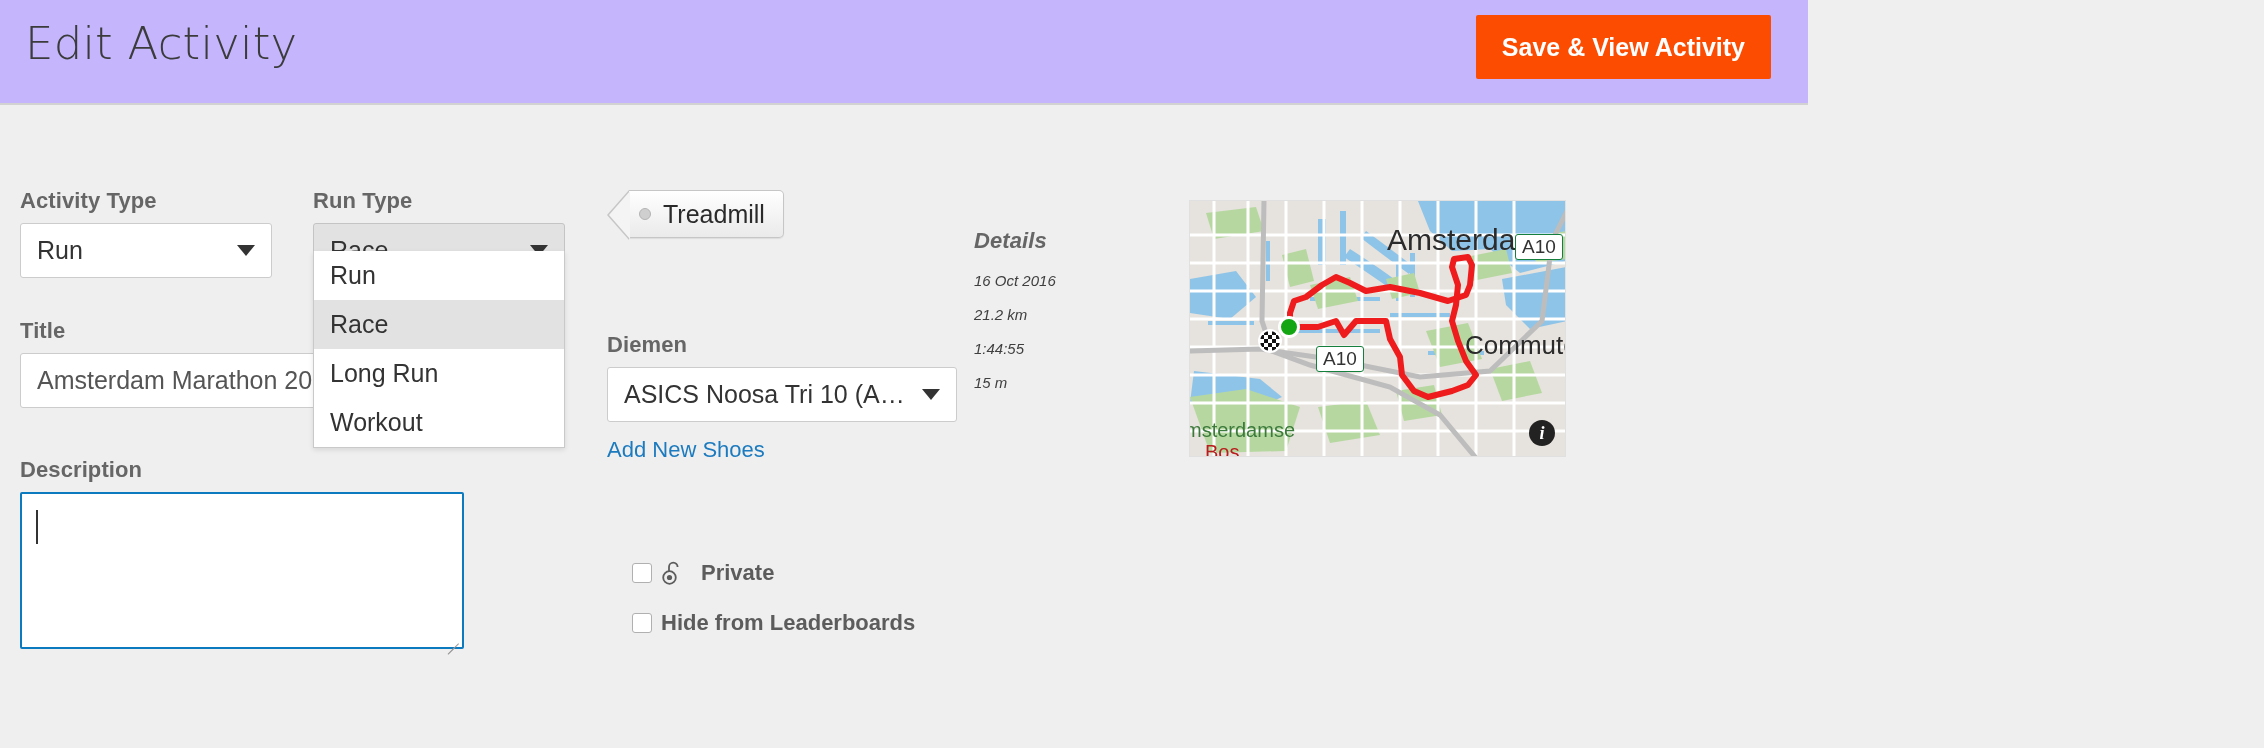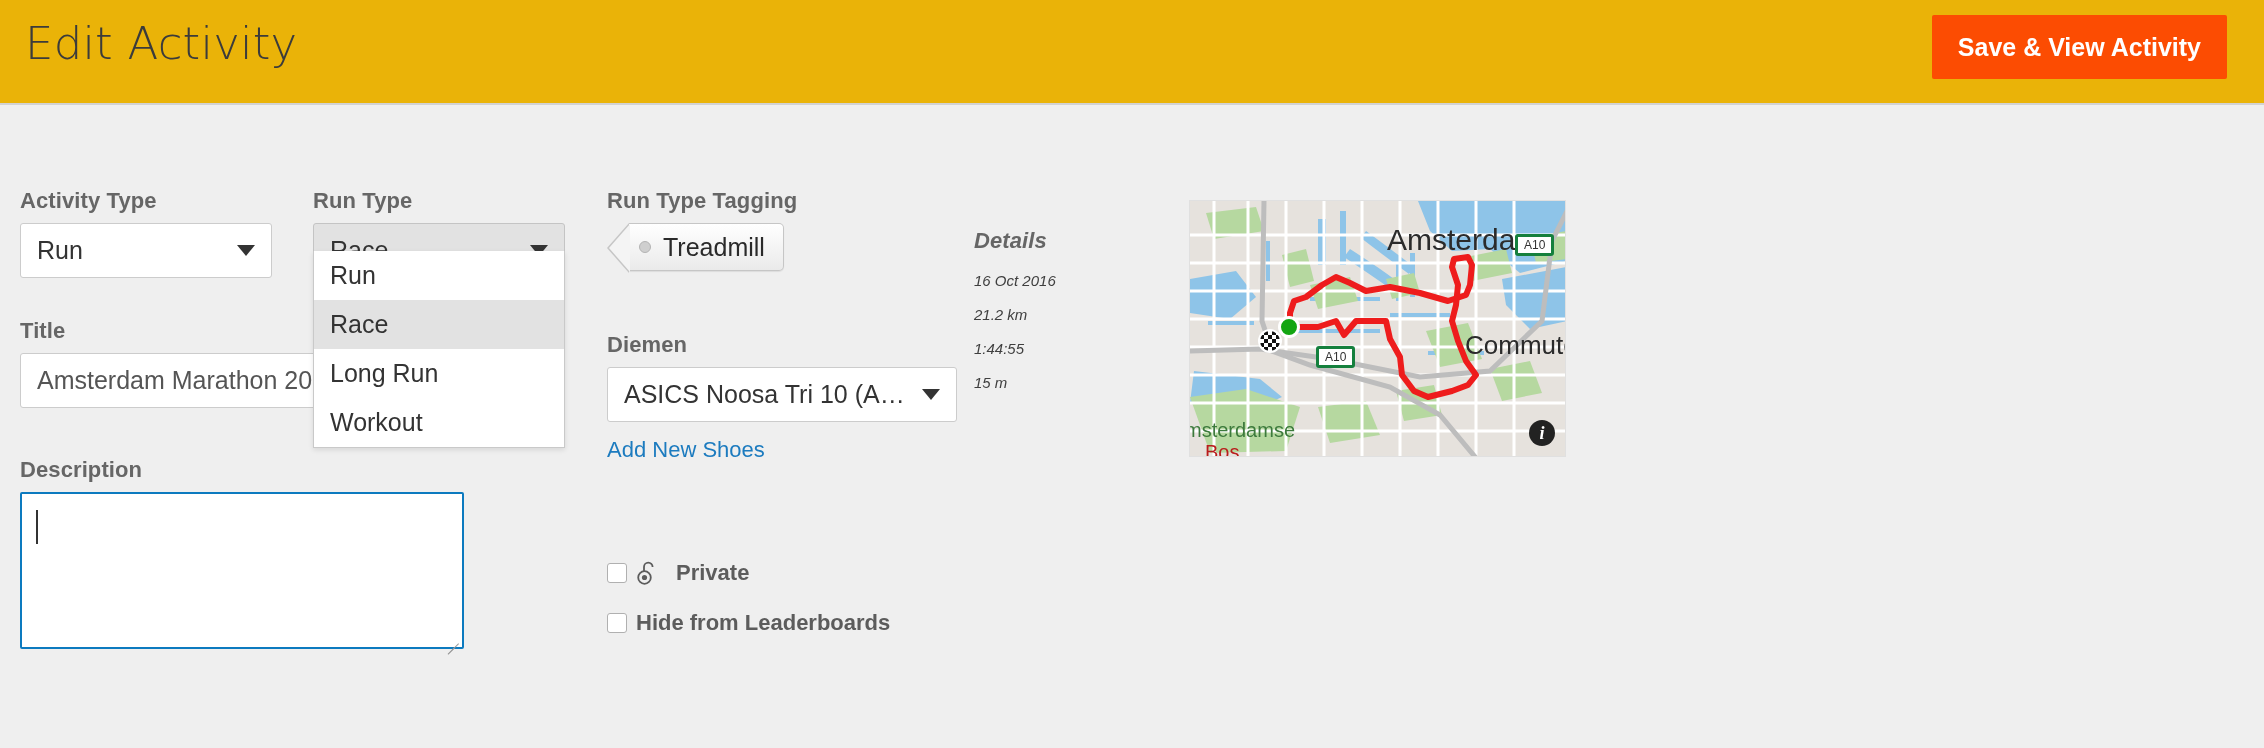--- a/index.html
+++ b/index.html
@@ -7,22 +7,22 @@
     margin: 0; padding: 0;
     width: 2264px; height: 748px;
     background: #eeeeee;
     font-family: "Liberation Sans", sans-serif;
     overflow: hidden;
   }
   .page { position: relative; width: 2264px; height: 748px; background: #efefef; }
 
   
   .header {
-    position: absolute; left: 0; top: 0; width: 2264px; height: 105px;
-    background: #eab308; border-bottom: 2px solid #d2d2d2;
+    position: absolute; left: 0; top: 0; width: 1808px; height: 105px;
+    background: #c4b5fd; border-bottom: 2px solid #d2d2d2;
   }
   .page-title {
     position: absolute; left: 25px; top: 17px;
     font-size: 45px; font-weight: 300; color: #3b3b3b;
     letter-spacing: 0.2px; font-family: "DejaVu Sans", sans-serif;
   }
   .save-btn {
     position: absolute; right: 37px; top: 15px;
     background: #fc4c02; color: #ffffff;
     font-size: 25px; font-weight: bold;
@@ -122,21 +122,21 @@
     background: #cfcfcf; border: 1px solid #b4b4b4;
   }
   .tag-label { font-size: 25px; color: #2a2a2a; white-space: nowrap; }
 
   .col-shoes { position: absolute; left: 607px; top: 332px; width: 350px; }
   .link-blue {
     display: inline-block; margin-top: 15px;
     font-size: 22px; color: #1c7bbf; cursor: pointer;
   }
 
-  .col-checks { position: absolute; left: 607px; top: 560px; text-align: center; }
+  .col-checks { position: absolute; left: 632px; top: 560px; text-align: center; }
   .chk-row { display: flex; align-items: center; margin-bottom: 24px; }
   .chk-box {
     width: 20px; height: 20px; background: #ffffff;
     border: 1px solid #b0b0b0; border-radius: 3px; cursor: pointer;
   }
   .chk-text {
     font-size: 22px; font-weight: bold; color: #5c5c5c; margin-left: 9px;
   }
   .lock-icon { margin: 0 8px 0 10px; display: block; }
 
@@ -153,22 +153,22 @@
   .map-wrap svg { display: block; }
   .map-label {
     position: absolute; font-family: "Liberation Sans", sans-serif;
     color: #2b2b2b; white-space: nowrap; pointer-events: none;
   }
   .lbl-amsterdam { left: 197px; top: 22px; font-size: 30px; }
   .lbl-diemen    { left: 275px; top: 129px; font-size: 26px; }
   .lbl-bos       { left: -5px;  top: 218px; font-size: 20px; font-weight: 500; color: #3c7a3c; }
   .lbl-bos2      { left: 15px;  top: 240px; font-size: 20px; font-weight: 500; color: #b91c1c; }
   .shield {
-    position: absolute; background: #ffffff; border: 3px solid #15803d;
-    border-radius: 3px; font-size: 12px; color: #333333;
+    position: absolute; background: #ffffff; border: 1px solid #15803d;
+    border-radius: 3px; font-size: 19px; color: #333333;
     padding: 1px 6px; font-weight: 500;
   }
   .shield-1 { left: 325px; top: 33px; }
   .shield-2 { left: 126px; top: 145px; }
   .map-info {
     position: absolute; right: 10px; bottom: 10px;
     width: 26px; height: 26px; border-radius: 50%;
     background: #222222; color: #ffffff; font-size: 18px;
     font-weight: bold; font-style: italic; text-align: center;
     line-height: 26px; cursor: pointer; font-family: "Liberation Serif", serif;
@@ -232,21 +232,20 @@
     </div>
     <div class="dd-list">
       <div class="dd-item">Run</div>
       <div class="dd-item active">Race</div>
       <div class="dd-item">Long Run</div>
       <div class="dd-item">Workout</div>
     </div>
   </div>
 
   <div class="col-tagging">
-    <div class="fld-label">Run Type Tagging</div>
     <div class="tags-row">
       <div class="tag-btn">
         <span class="tip"></span>
         <span class="tip-in"></span>
         <span class="hole"></span>
         <span class="tag-label">Treadmill</span>
       </div>
     </div>
   </div>
 

